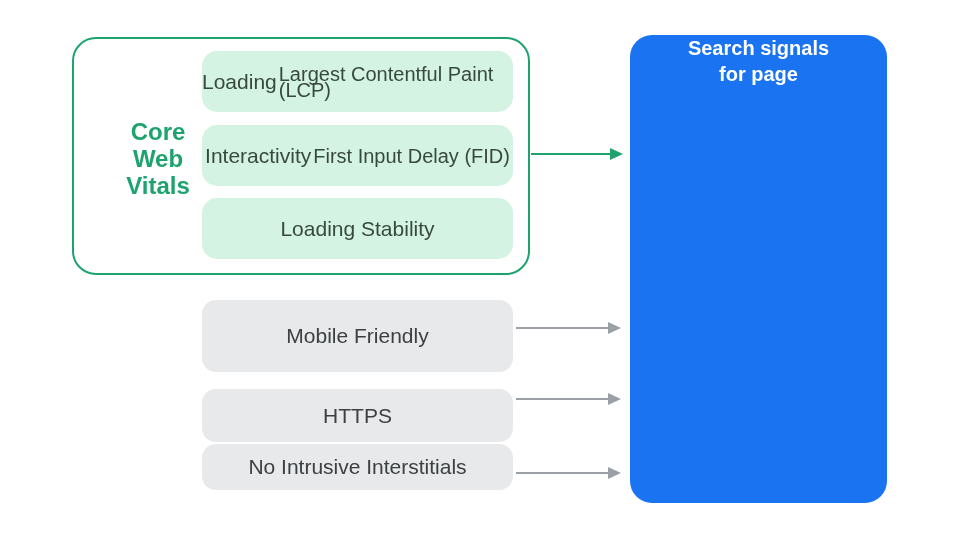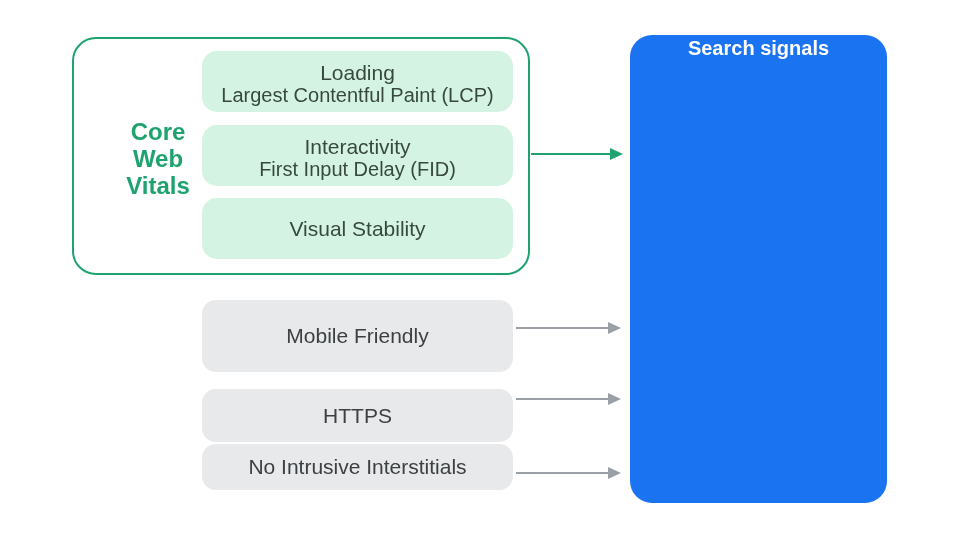--- a/index.html
+++ b/index.html
@@ -34,21 +34,21 @@
   }
   .cwv-label span { display: block; }
 
   .vital-card {
     position: absolute;
     left: 202px;
     width: 311px; height: 61px;
     background: var(--green_fill);
     border-radius: 15px;
     display: flex;
-    flex-direction: column;
+    flex-direction: row;
     align-items: center;
     justify-content: center;
     gap: 2px;
   }
   .vital-title {
     color: var(--green_card_text);
     font-size: 21px;
     font-weight: 500;
     line-height: 24px;
   }
@@ -132,21 +132,21 @@
     <div class="vital-title">Loading</div>
     <div class="vital-subtitle">Largest Contentful Paint (LCP)</div>
   </div>
 
   <div class="vital-card" style="top:125px">
     <div class="vital-title">Interactivity</div>
     <div class="vital-subtitle">First Input Delay (FID)</div>
   </div>
 
   <div class="vital-card" style="top:198px">
-    <div class="vital-title">Visual Stability</div>
+    <div class="vital-title">Loading Stability</div>
   </div>
 
   <div class="arrow arrow-green" style="top:153px;left:531px;width:79px"></div>
 
   <div class="signal-card" style="top:300px;height:72px">
     <div class="signal-label">Mobile Friendly</div>
   </div>
   <div class="arrow arrow-gray" style="top:327px;left:516px;width:92px"></div>
 
   <div class="signal-card" style="top:389px;height:53px">
@@ -155,16 +155,17 @@
   <div class="arrow arrow-gray" style="top:398px;left:516px;width:92px"></div>
 
   <div class="signal-card" style="top:444px;height:46px">
     <div class="signal-label">No Intrusive Interstitials</div>
   </div>
   <div class="arrow arrow-gray" style="top:472px;left:516px;width:92px"></div>
 
   <div class="result-card">
     <div class="result-text">
       <div>Search signals</div>
+      <div>for page</div>
     </div>
   </div>
 
 </div>
 
 </body></html>

